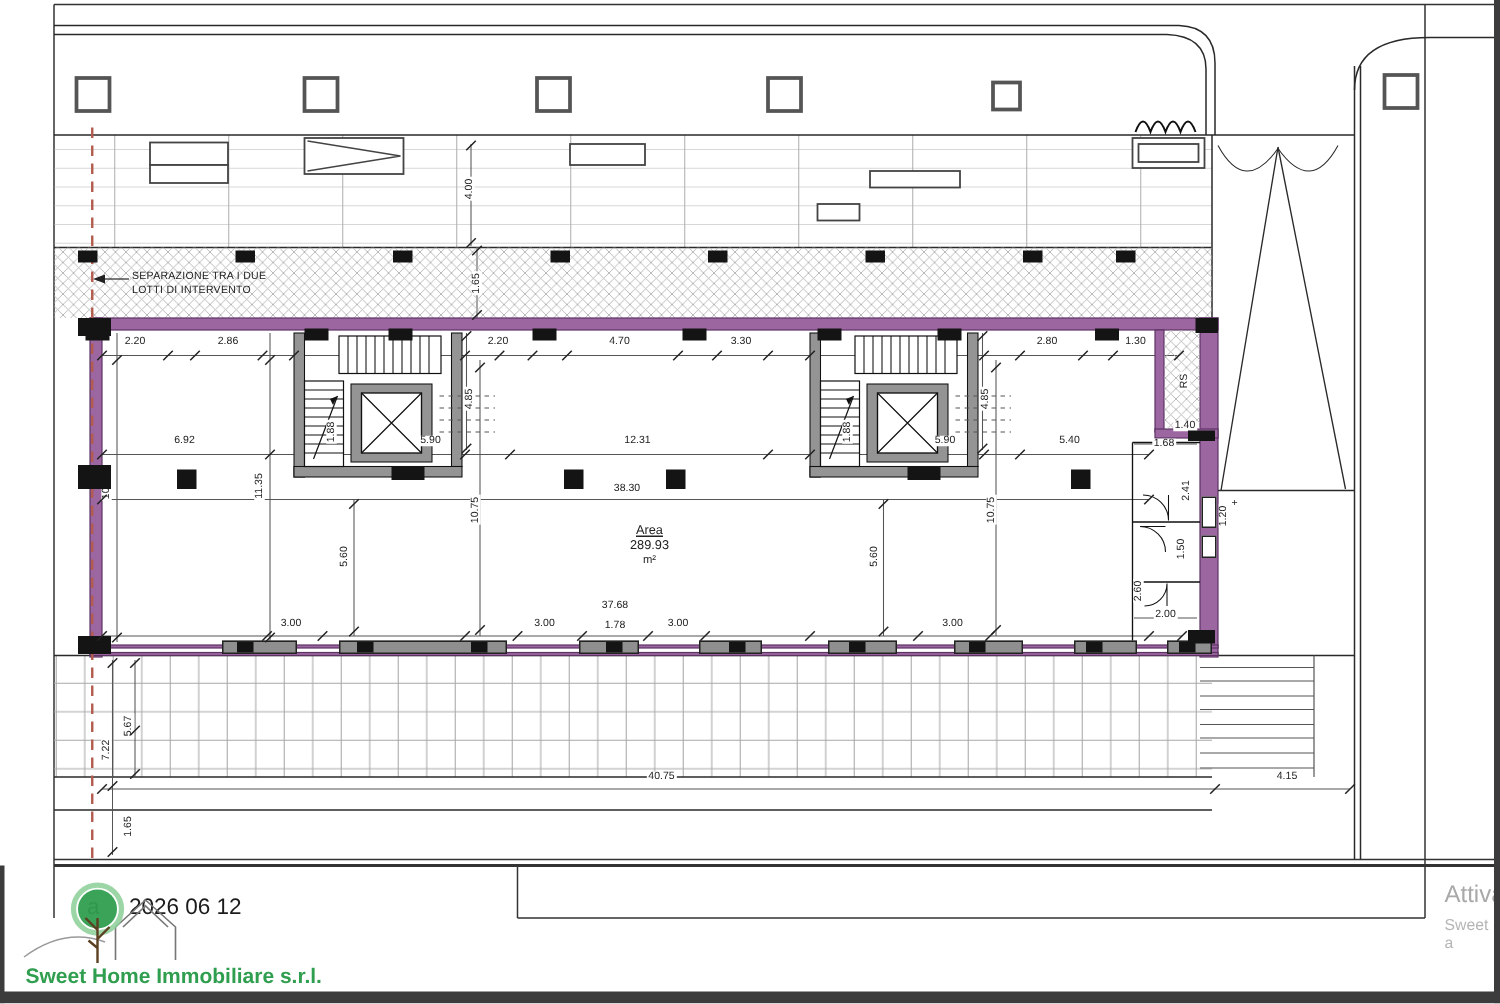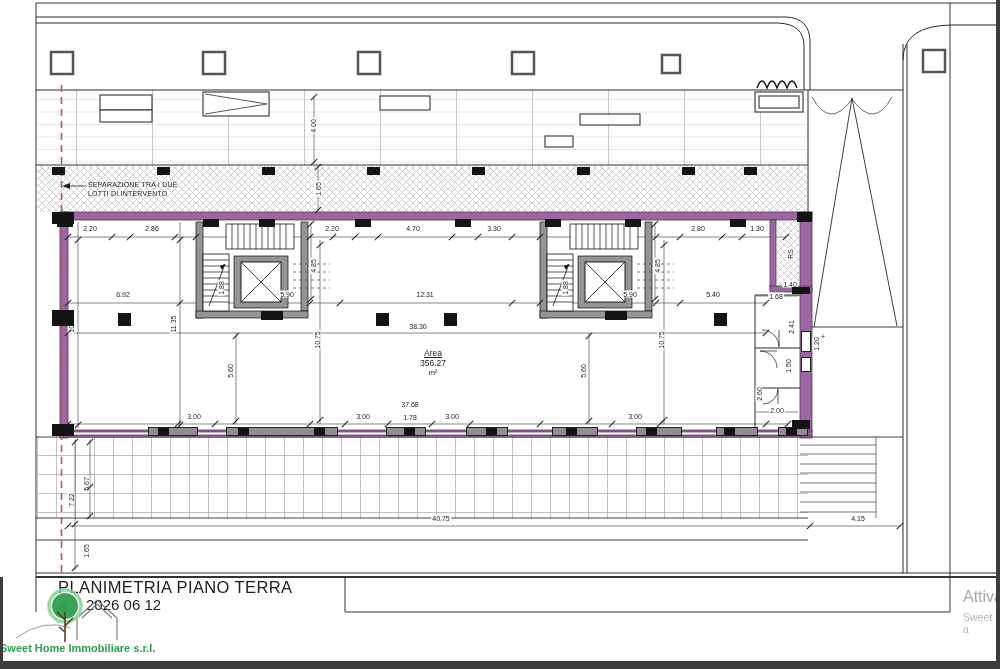--- a/index.html
+++ b/index.html
@@ -15,21 +15,21 @@
   .blk.g{background:#8f8f8f;border:1px solid #222;box-sizing:border-box;}
   .blk.w{background:#fff;border:1px solid #222;box-sizing:border-box;}
   .tick{position:absolute;width:9px;height:1px;background:#222;transform:translate(-50%,-50%) rotate(-45deg);}
   .note{position:absolute;font-size:7px;color:#222;line-height:1.25;letter-spacing:.2px;}
   .area-box{position:absolute;left:433px;top:348px;transform:translateX(-50%);text-align:center;color:#222;}
   .area-box .a1{font-size:8.5px;text-decoration:underline;}
   .area-box .a2{font-size:8.5px;}
   .area-box .a3{font-size:7.5px;}
   .title-main{position:absolute;left:58px;top:578px;font-size:16.5px;color:#1c1c1c;letter-spacing:.4px;}
   .title-date{position:absolute;top:596px;font-size:15px;color:#1c1c1c;}
-  .company{position:absolute;left:0;top:642px;font-size:11px;font-weight:bold;color:var(--logo-green);z-index:6;}
+  .company{position:absolute;left:17px;top:642px;font-size:14px;font-weight:bold;color:var(--logo-green);z-index:6;}
   .wm1{position:absolute;left:963px;top:588px;font-size:16px;color:#a9a9a9;}
   .wm2{position:absolute;left:963px;top:611px;font-size:10.5px;color:#b5b5b5;}
   .edge{position:absolute;background:#3c3c3c;z-index:9;}
   #logo{position:absolute;left:0;top:0;z-index:5;}
 </style>
 </head>
 <body>
 
 <div id="stage">
 
@@ -310,30 +310,29 @@
       <div class="tick" style="left: 90px; top: 487px;"></div>
       <div class="tick" style="left: 90px; top: 516px;"></div>
       <div class="tick" style="left: 314px; top: 97px;"></div>
       <div class="tick" style="left: 314px; top: 162px;"></div>
       <div class="tick" style="left: 318px; top: 167px;"></div>
       <div class="tick" style="left: 318px; top: 210px;"></div>
     </div>
 
   <div class="area-box">
     <div class="a1">Area</div>
-    <div class="a2">356.27</div>
+    <div class="a2">289.93</div>
     <div class="a3">m²</div>
   </div>
 
   <div class="note" style="left:88px;top:181px;">
     <div>SEPARAZIONE TRA I DUE</div>
     <div>LOTTI DI INTERVENTO</div>
   </div>
 
-  <div class="title-main">PLANIMETRIA PIANO TERRA</div>
   <div class="title-date" style="left:58px;">a</div>
   <div class="title-date" style="left:86px;">2026 06 12</div>
 
   <svg id="logo" width="160" height="90" viewBox="0 0 160 90" style="left:10px;top:570px;position:absolute;">
     <path d="M6 68Q33 48 60 58" stroke="#9a9a9a" stroke-width="1" fill="none"></path>
     <g stroke="#777" stroke-width="1.1" fill="none">
       <path d="M67 70V48L87 30L107 48V70"></path>
       <path d="M72 48L87 34L102 48"></path>
     </g>
     <g>

